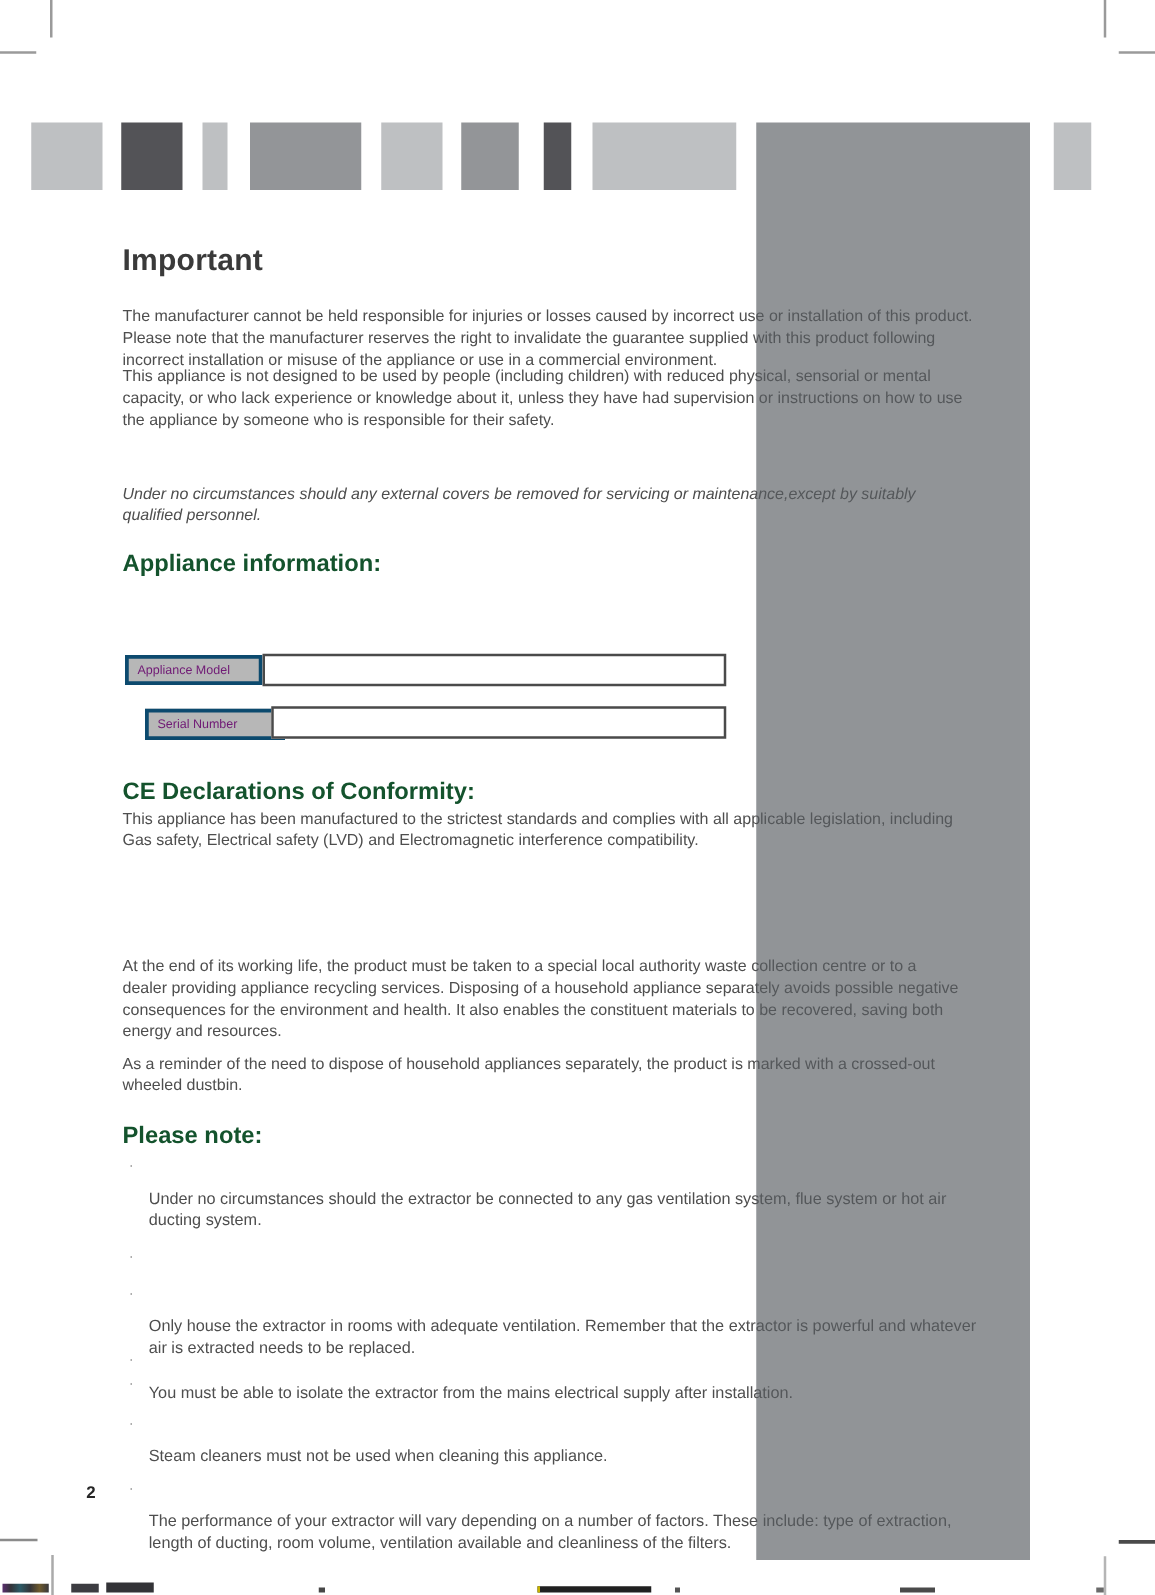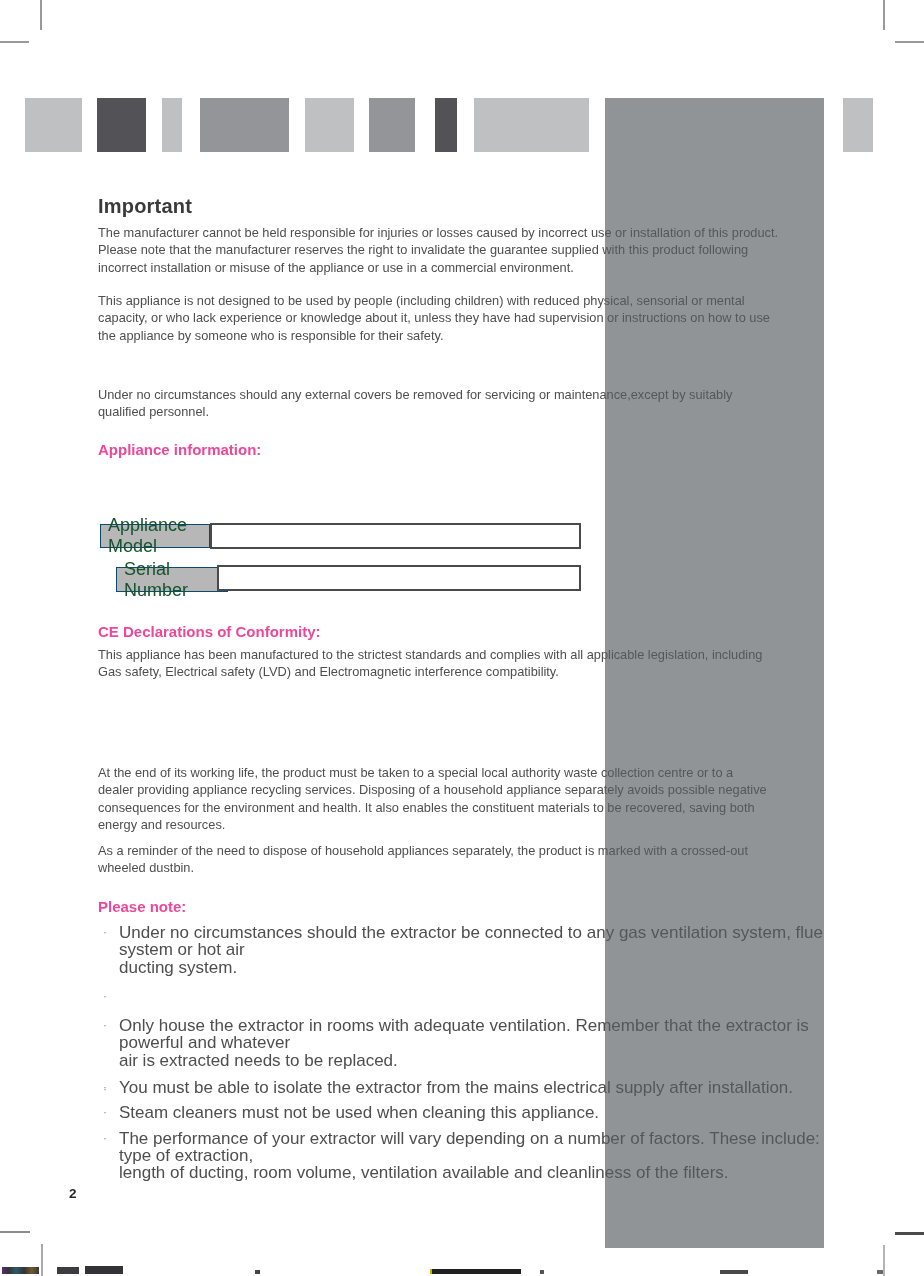--- a/index.html
+++ b/index.html
@@ -33,55 +33,55 @@
   .b8{left:474px;width:115px;}
   .b10{left:843px;width:30px;}
   
   .band{
     position:absolute;left:605px;top:98px;width:219px;height:1150px;
     background:rgba(88,92,97,0.66);z-index:6;pointer-events:none;
   }
   
   .tb{position:absolute;left:98px;width:750px;white-space:pre-line;
       font-size:12.8px;line-height:17.3px;letter-spacing:0;}
-  .h1{position:absolute;left:98px;font-size:20px;font-weight:bold;color:#3a3a3a;letter-spacing:0.2px;}
-  .h2{position:absolute;left:98px;font-size:15px;font-weight:bold;color:#ec4899;}
+  .h1{position:absolute;left:98px;font-size:24px;font-weight:bold;color:#3a3a3a;letter-spacing:0.2px;}
+  .h2{position:absolute;left:98px;font-size:19px;font-weight:bold;color:#14532d;}
   .pos-heading{top:195px;}
-  .pos-p1{top:224px;}
+  .pos-p1{top:244px;}
   .pos-p2{top:292px;}
-  .pos-p3{top:386px;}
+  .pos-p3{top:386px;font-style:italic;}
   .pos-ai-h{top:441px;}
   .pos-ai-b{top:468px;}
   .pos-ce-h{top:623px;}
   .pos-ce-b{top:646px;}
   .pos-d1{top:764px;}
   .pos-d2{top:842px;}
   .pos-pn-h{top:898px;}
   
   .field-label{
-    position:absolute;background:#b7b7b7;border:1px solid #0c4a6e;
-    color:#14532d;font-size:18px;display:flex;align-items:center;padding-left:7px;
+    position:absolute;background:#b7b7b7;border:3px solid #0c4a6e;
+    color:#701a75;font-size:10px;display:flex;align-items:center;padding-left:7px;
     box-sizing:border-box;
   }
   .fl1{left:100px;top:524px;width:110px;height:24px;}
   .fl2{left:100px;top:567px;width:112px;height:25px;margin-left:16px;}
   .field-input{
     position:absolute;background:#ffffff;border:2px solid #4a4a4a;
     box-sizing:border-box;font-family:inherit;font-size:12.6px;color:#4e4e4e;padding:0 6px;
   }
   .fi1{left:210px;top:523px;width:371px;height:26px;}
   .fi2{left:217px;top:565px;width:364px;height:26px;}
   
   .blist{position:absolute;left:98px;width:750px;list-style:none;margin:0;padding:0;}
   .bg1{top:924px;}
   .bg2{top:1079px;}
   .blist li{display:flex;margin:0 0 12px 0;}
   .bg2 li{margin-bottom:8px;}
   .blt{width:9px;flex:0 0 9px;color:#8f8f8f;font-size:12px;line-height:17.3px;padding-left:5px;}
-  .btx{white-space:pre-line;font-size:17px;line-height:17.3px;padding-left:7px;}
+  .btx{white-space:pre-line;font-size:13px;line-height:17.3px;padding-left:7px;margin-top:26px;}
   
   .pagenum{position:absolute;left:69px;top:1186px;font-size:13.5px;font-weight:600;color:#262626;}
   
   .art{position:absolute;z-index:7;}
   .a1{left:2px;top:1267px;width:37px;height:7px;
       background:linear-gradient(90deg,#5a2e6e 0%,#333338 18%,#2c5a66 38%,#343438 60%,#6e5a2e 80%,#38383c 100%);}
   .a2{left:57px;top:1267px;width:22px;height:7px;background:#3c3c41;}
   .a3{left:85px;top:1266px;width:38px;height:8px;background:#333337;}
   .a4{left:255px;top:1270px;width:5px;height:4px;background:#474747;}
   .a5{left:430px;top:1269px;width:89px;height:5px;background:#202020;border-left:2px solid #c8b400;}

